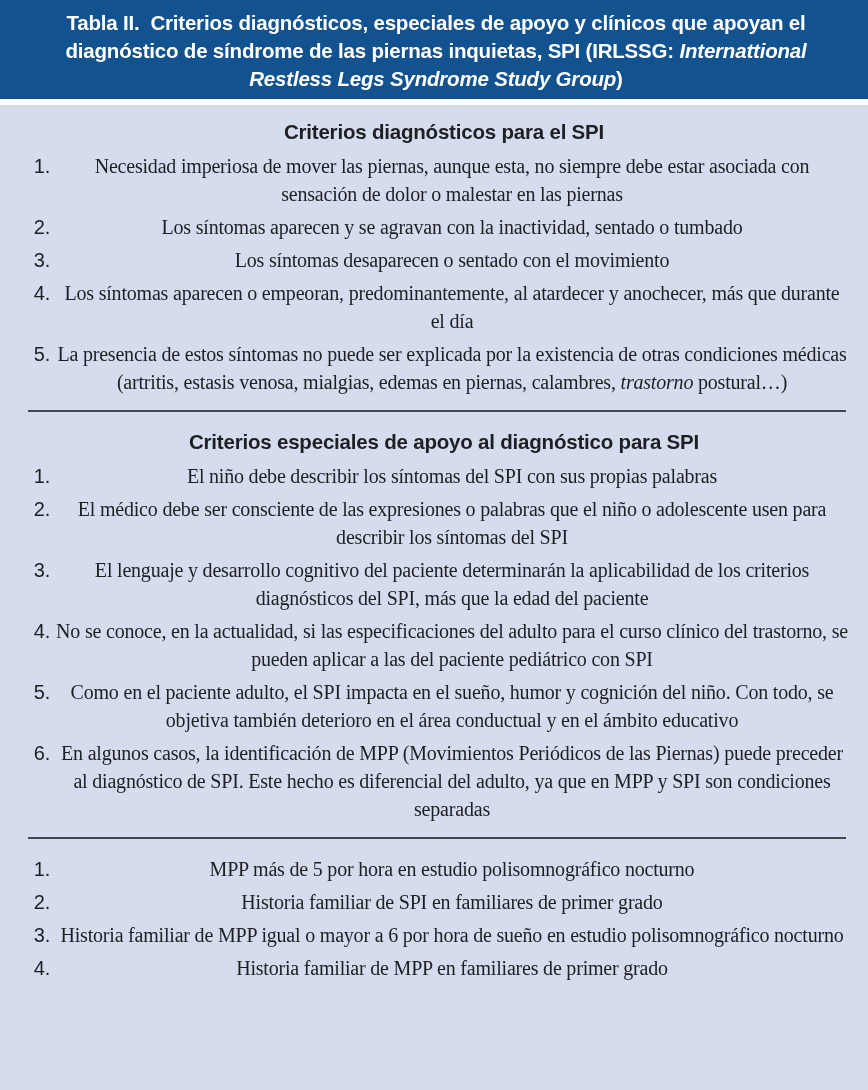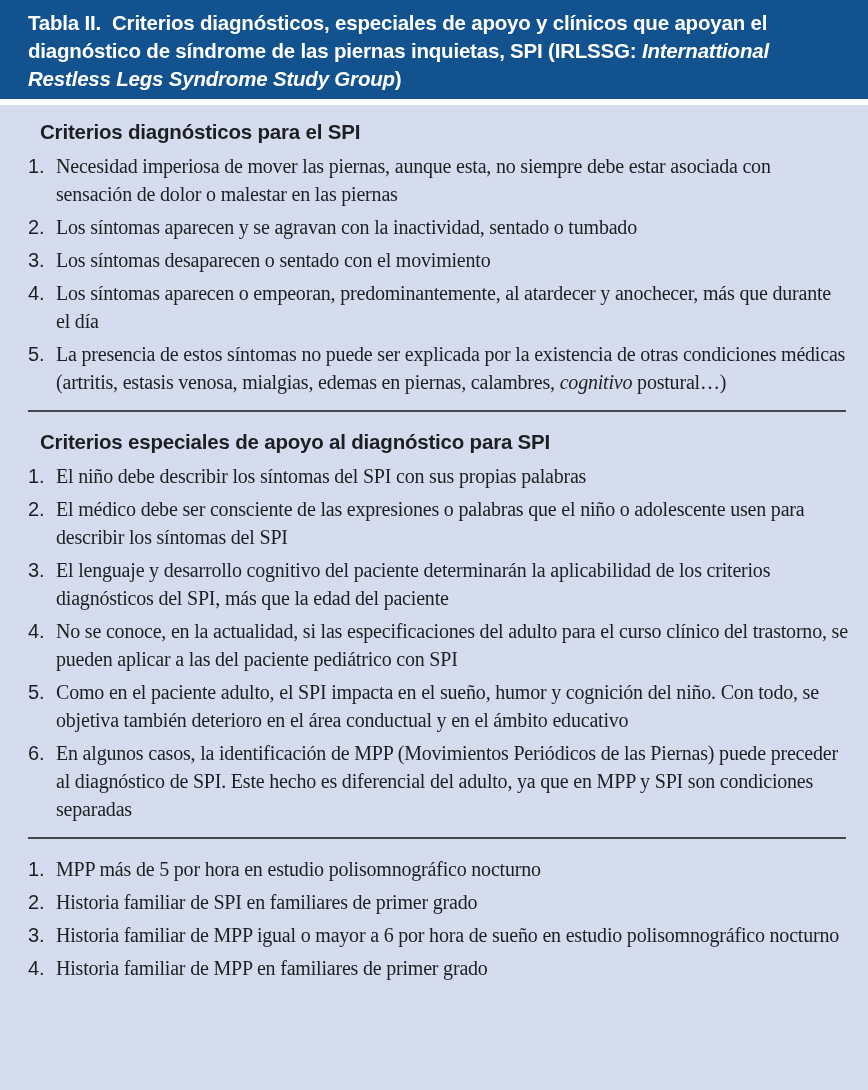--- a/index.html
+++ b/index.html
@@ -11,21 +11,21 @@
     --divider:#40474e;
   }
   html,body{margin:0;padding:0;}
   body{
     width:868px;height:1090px;overflow:hidden;
     background:var(--body-bg);
     font-family:"Liberation Sans", sans-serif;
     color:var(--text);
     -webkit-font-smoothing:antialiased;
   }
-  .page{width:868px;height:1090px;overflow:hidden;display:flex;flex-direction:column;}
+  .page{width:868px;height:1090px;overflow:hidden;display:flex;flex-direction:column;text-align:center;}
   .header{
     background:var(--header-bg);
     color:var(--header-text);
     box-sizing:border-box;
     min-height:97px;
     padding:9px 24px 6px 28px;
     font-size:20.5px;
     font-weight:bold;
     line-height:28px;
     letter-spacing:-0.2px;
@@ -80,21 +80,21 @@
       <div class="item">
         <span class="item-number">3.</span>
         <span class="item-text">Los síntomas desaparecen o sentado con el movimiento</span>
       </div>
       <div class="item">
         <span class="item-number">4.</span>
         <span class="item-text">Los síntomas aparecen o empeoran, predominantemente, al atardecer y anochecer, más que durante el día</span>
       </div>
       <div class="item">
         <span class="item-number">5.</span>
-        <span class="item-text">La presencia de estos síntomas no puede ser explicada por la existencia de otras condiciones médicas (artritis, estasis venosa, mialgias, edemas en piernas, calambres, <i>cognitivo</i> postural…)</span>
+        <span class="item-text">La presencia de estos síntomas no puede ser explicada por la existencia de otras condiciones médicas (artritis, estasis venosa, mialgias, edemas en piernas, calambres, <i>trastorno</i> postural…)</span>
       </div>
       <div class="divider"></div>
       <div class="section-heading">Criterios especiales de apoyo al diagnóstico para SPI</div>
       <div class="item">
         <span class="item-number">1.</span>
         <span class="item-text">El niño debe describir los síntomas del SPI con sus propias palabras</span>
       </div>
       <div class="item">
         <span class="item-number">2.</span>
         <span class="item-text">El médico debe ser consciente de las expresiones o palabras que el niño o adolescente usen para describir los síntomas del SPI</span>

